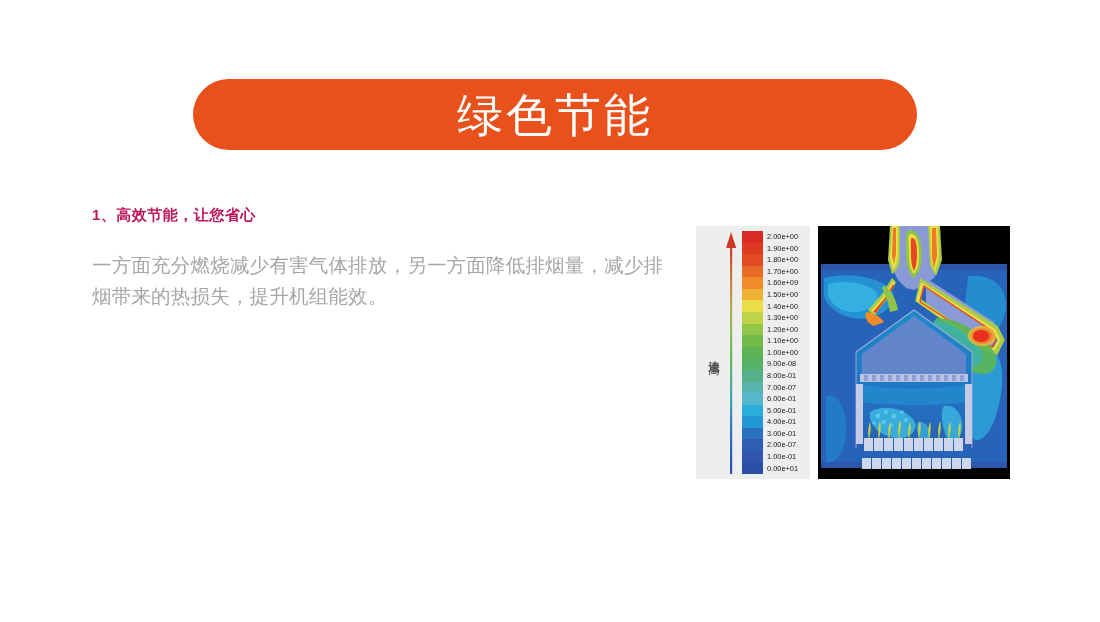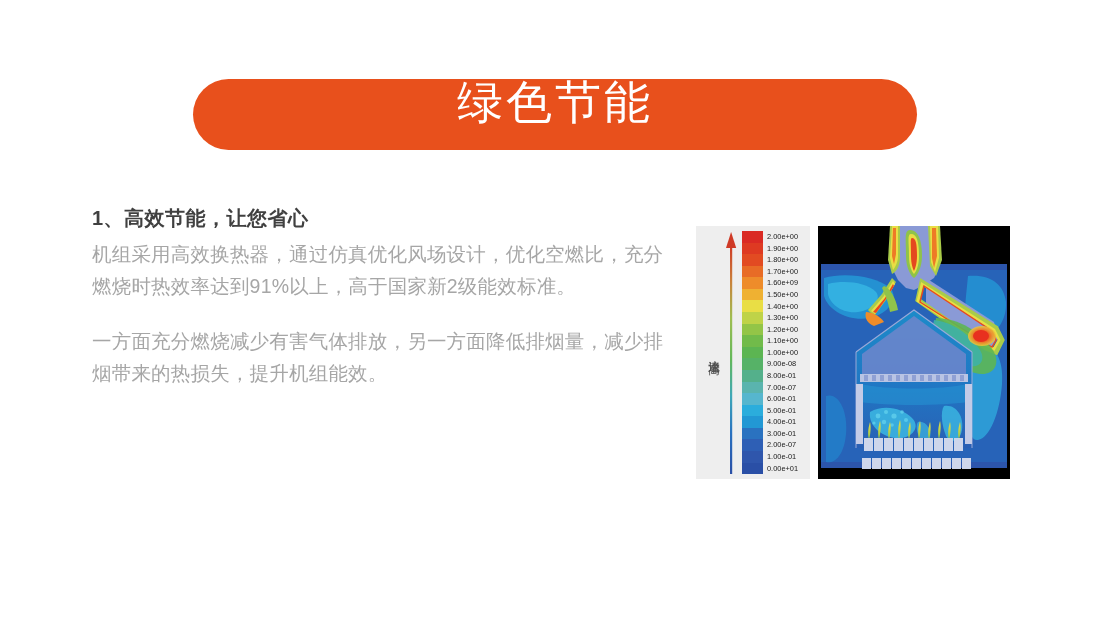--- a/index.html
+++ b/index.html
@@ -20,21 +20,21 @@
   
   #title-banner {
     position: absolute;
     left: 193px;
     top: 79px;
     width: 724px;
     height: 71px;
     background: #E8501C;
     border-radius: 36px;
     display: flex;
-    align-items: flex-start;
+    align-items: center;
     justify-content: center;
   }
   #title-text {
     color: #ffffff;
     font-size: 46px;
     line-height: 1;
     letter-spacing: 3px;
     font-weight: 400;
     white-space: nowrap;
   }
@@ -42,22 +42,22 @@
   
   #content-column {
     position: absolute;
     left: 92px;
     top: 204px;
     width: 585px;
   }
   .section { margin-bottom: 20px; }
   .section:last-child { margin-bottom: 16px; }
   .section-heading {
-    color: #404040;
-    font-size: 20px;
+    color: #be185d;
+    font-size: 15px;
     font-weight: bold;
     line-height: 1.45;
     margin: 0 0 6px 0;
     letter-spacing: 0.5px;
   }
   .section-body {
     color: #A6A6A6;
     font-size: 19.5px;
     line-height: 1.62;
     margin: 0;
@@ -149,21 +149,20 @@
 <body>
 
 <div id="title-banner">
   <div id="title-text">绿色节能</div>
 </div>
 
 <div id="content-column">
 
   <div class="section" id="section-1">
     <p class="section-heading">1、高效节能，让您省心</p>
-    <p class="section-body">机组采用高效换热器，通过仿真优化风场设计，优化空燃比，充分燃烧时热效率达到91%以上，高于国家新2级能效标准。</p>
   </div>
 
 
   <div class="section" id="section-3">
     <p class="section-body">一方面充分燃烧减少有害气体排放，另一方面降低排烟量，减少排烟带来的热损失，提升机组能效。</p>
   </div>
 
 </div>
 
 <div id="figure-area">

